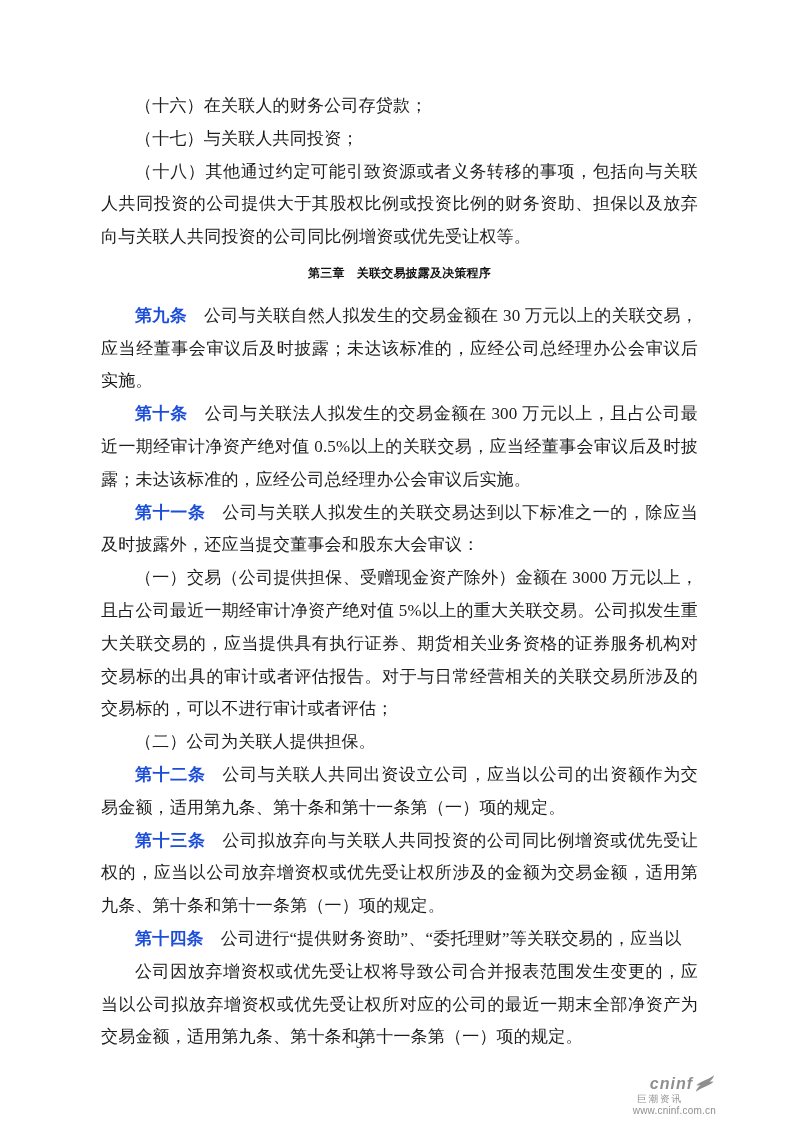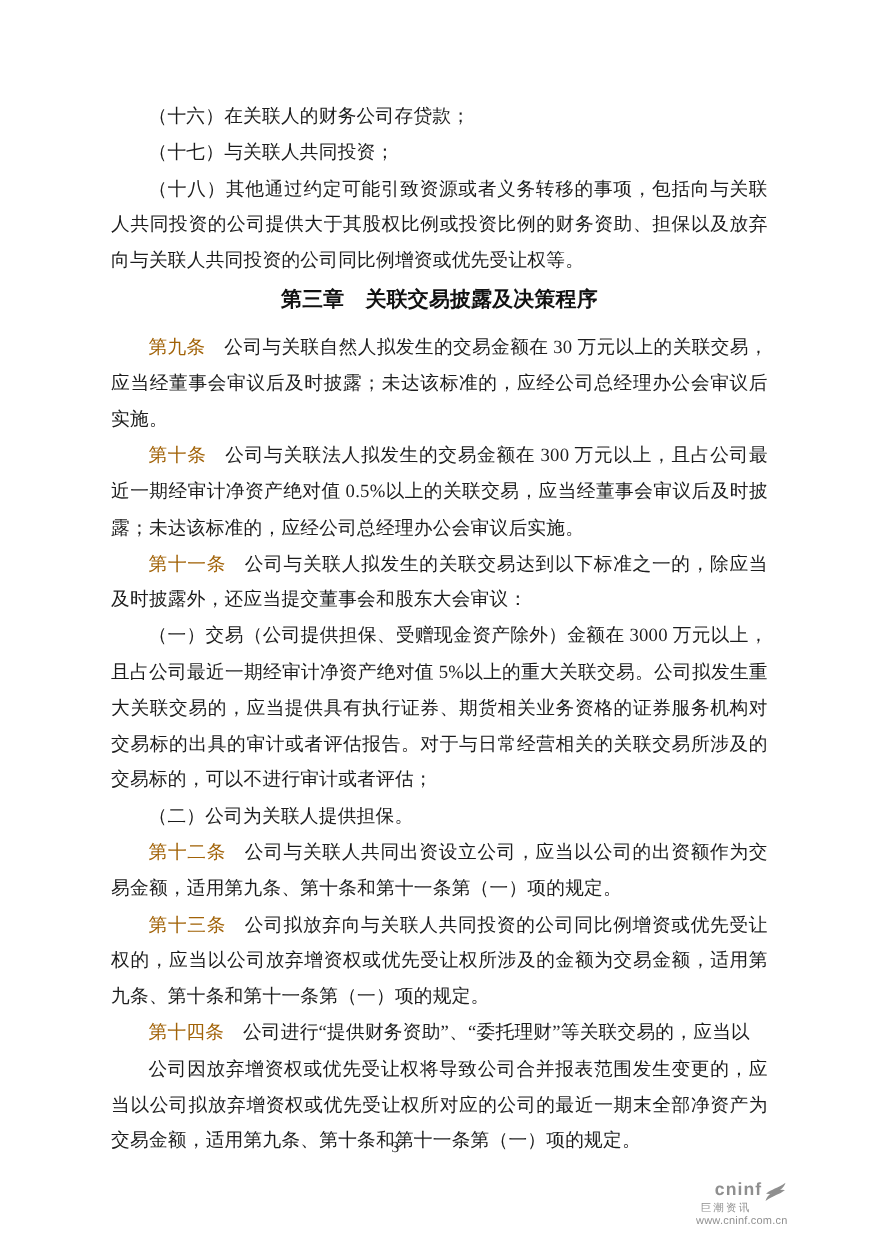--- a/index.html
+++ b/index.html
@@ -21,31 +21,31 @@
     color: #1c1c1c;
     text-align: justify;
     letter-spacing: 0.2px;
   }
   p.para {
     margin: 0;
     text-indent: 2em;
   }
   h2.chapter {
     margin: 3px 0 10px 0;
-    font-size: 19px;
+    font-size: 12px;
     line-height: 32.8px;
     font-weight: bold;
     text-align: center;
     text-indent: 0;
     color: #111111;
   }
   .article-label {
-    font-weight: normal;
+    font-weight: bold;
     margin-right: 1em;
-    color: #a16207;
+    color: #1d4ed8;
   }
   .page-num {
     position: absolute;
     top: 1036px;
     left: 0;
     width: 100%;
     text-align: center;
     font-size: 14px;
     color: #222222;
   }
@@ -54,22 +54,24 @@
     top: 1074px;
     right: 3px;
     width: 90px;
     color: #8f8f8f;
     font-family: "Liberation Sans", "DejaVu Sans", sans-serif;
     text-align: right;
     line-height: 1;
   }
   .brand-row {
     display: flex;
+    align-items: center;
     justify-content: flex-end;
     gap: 1px;
+    font-style: italic;
   }
   .brand {
     font-weight: bold;
     font-size: 16px;
     letter-spacing: 1px;
   }
   .swirl { display: inline-block; width: 22px; height: 19px; }
   .brand-cn {
     font-size: 9.5px;
     letter-spacing: 2px;

